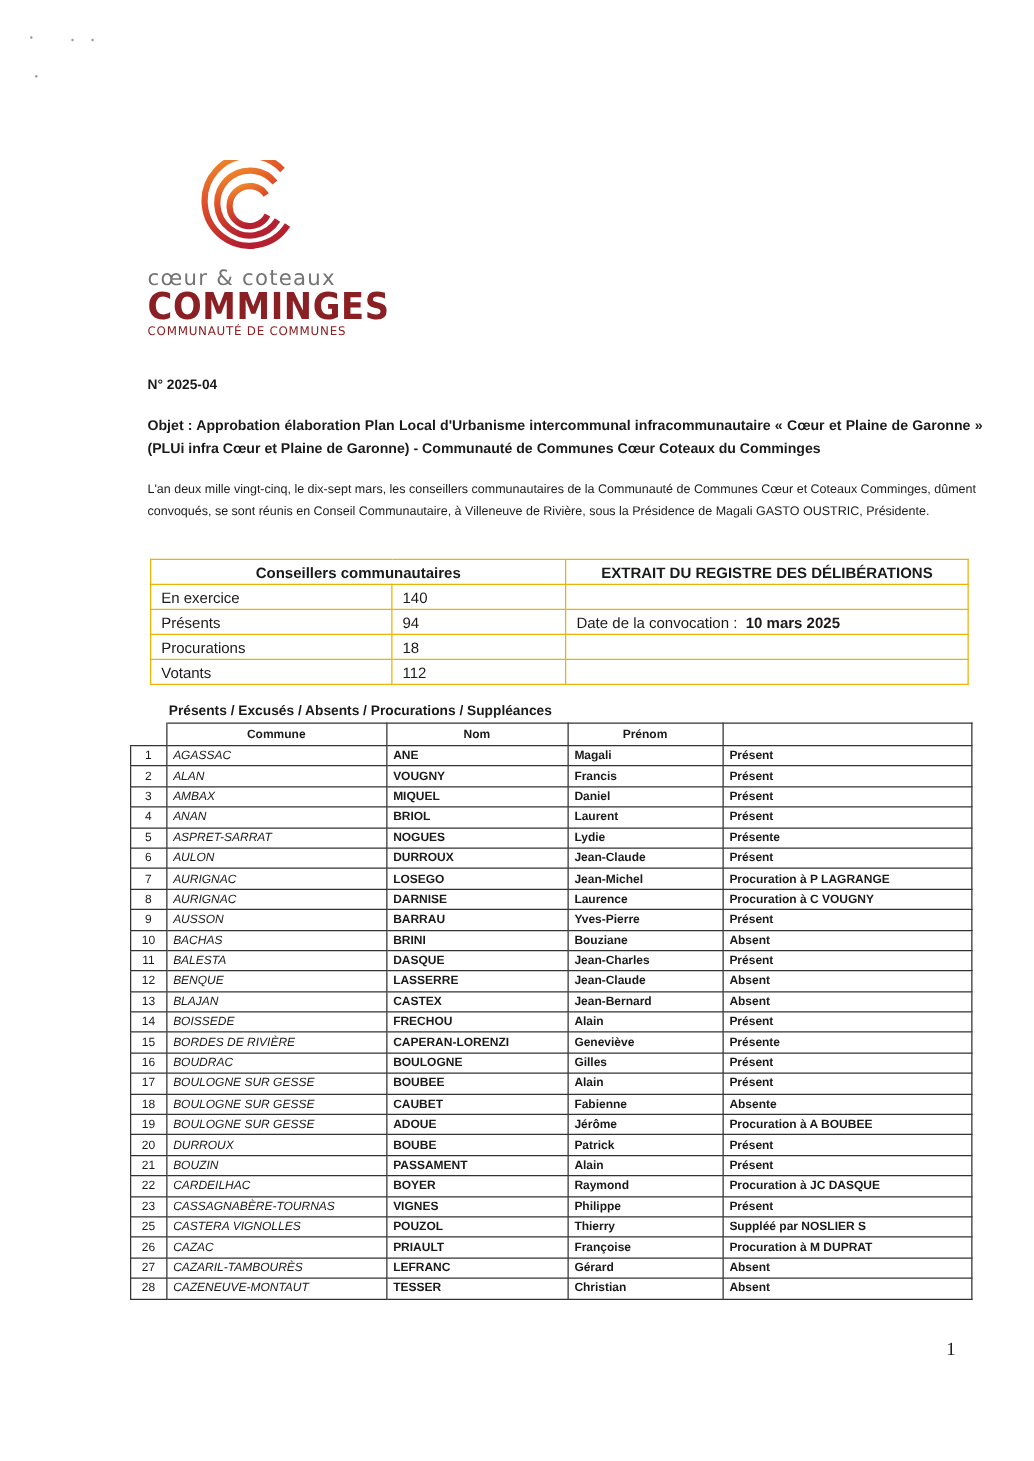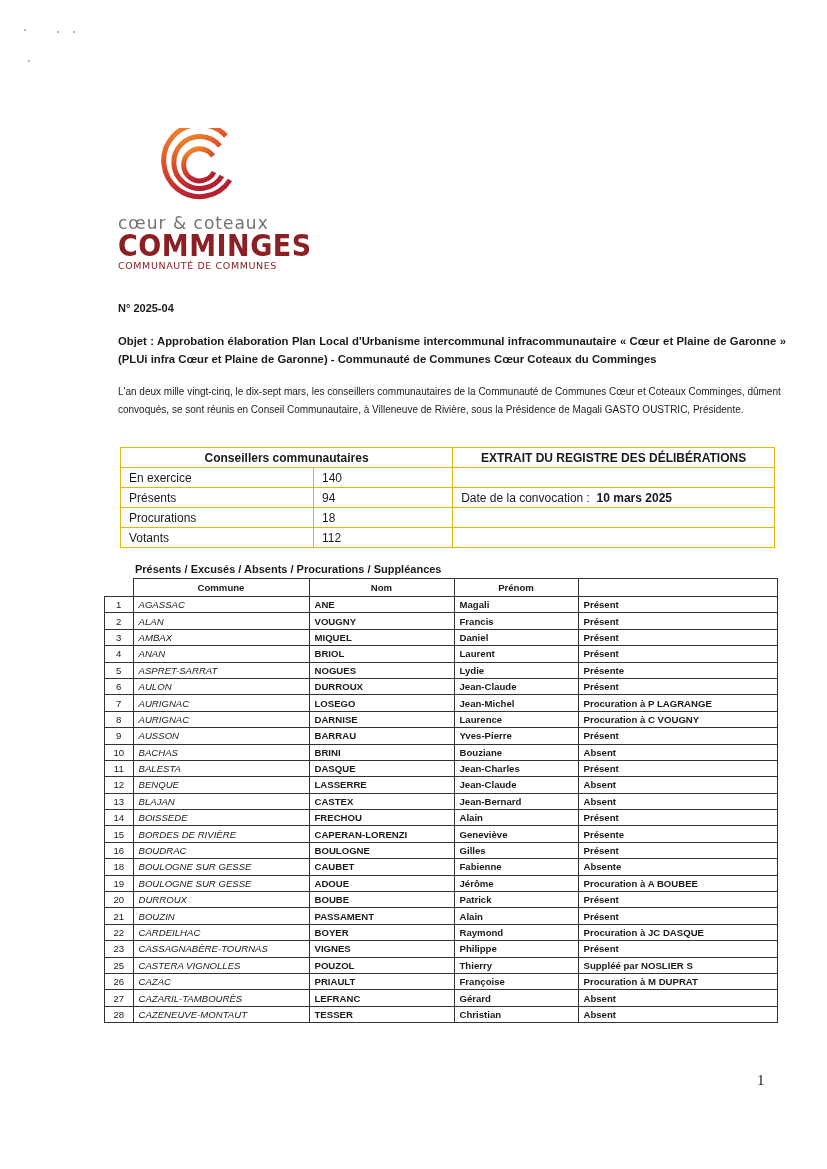--- a/index.html
+++ b/index.html
@@ -215,20 +215,27 @@
         <td class="statut">Présente</td>
       </tr>
       <tr>
         <td class="idx">16</td>
         <td class="commune">BOUDRAC</td>
         <td class="nom">BOULOGNE</td>
         <td class="prenom">Gilles</td>
         <td class="statut">Présent</td>
       </tr>
       <tr>
+        <td class="idx">17</td>
+        <td class="commune">BOULOGNE SUR GESSE</td>
+        <td class="nom">BOUBEE</td>
+        <td class="prenom">Alain</td>
+        <td class="statut">Présent</td>
+      </tr>
+      <tr>
         <td class="idx">18</td>
         <td class="commune">BOULOGNE SUR GESSE</td>
         <td class="nom">CAUBET</td>
         <td class="prenom">Fabienne</td>
         <td class="statut">Absente</td>
       </tr>
       <tr>
         <td class="idx">19</td>
         <td class="commune">BOULOGNE SUR GESSE</td>
         <td class="nom">ADOUE</td>

